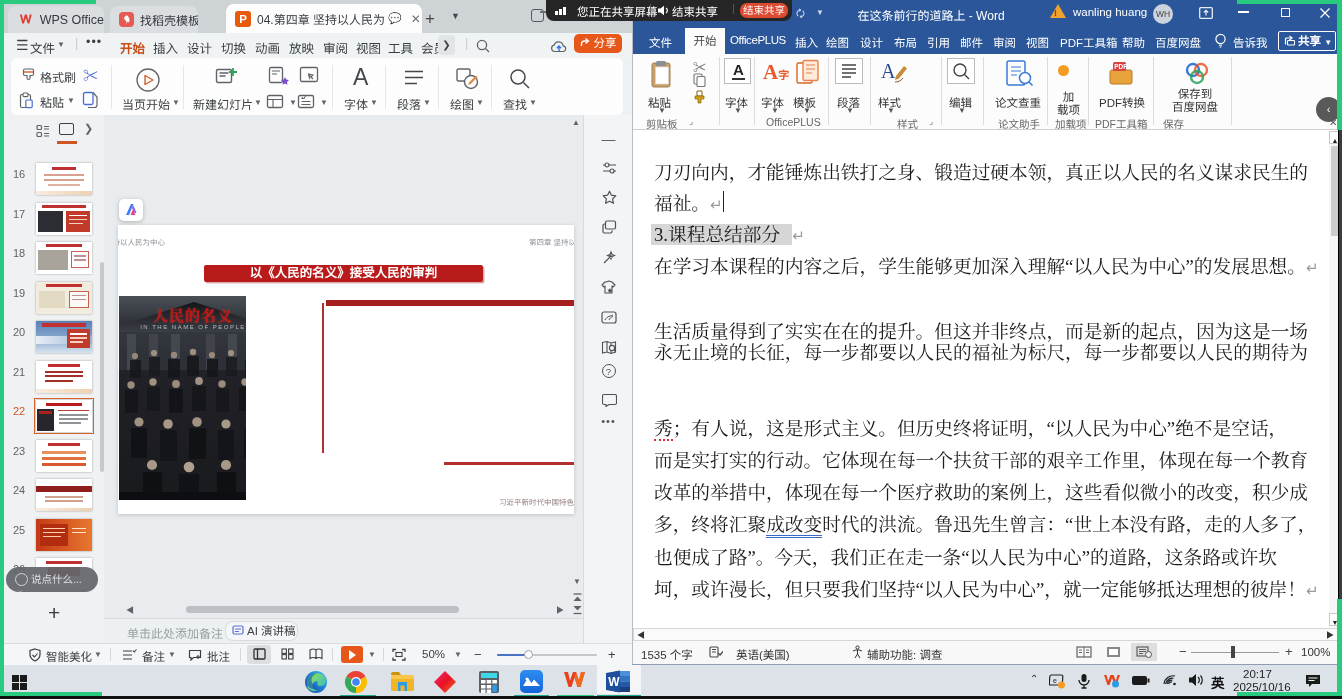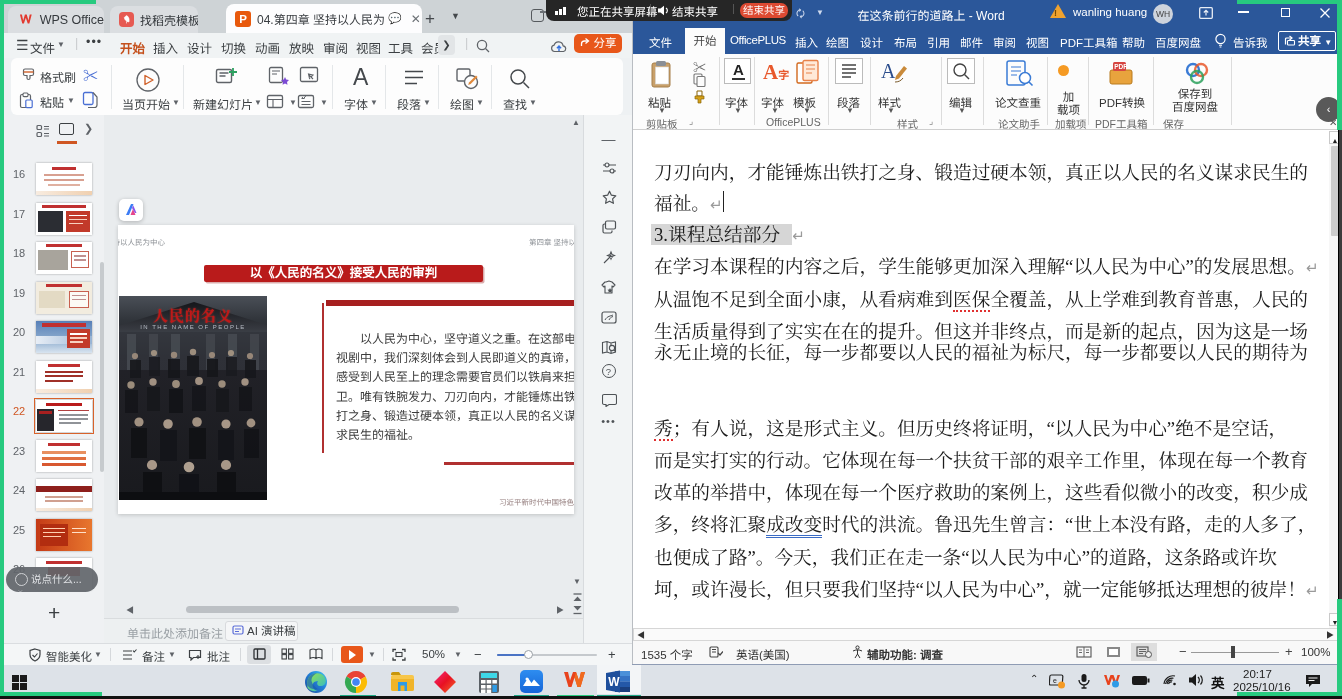--- a/index.html
+++ b/index.html
@@ -432,21 +432,21 @@
             <path d="M11.5 16 L14 10 L16.5 16 Z" fill="#e5458a"></path>
             <path d="M13 9 L14.2 6.2 L17.5 14 L16 14 Z" fill="#8a55e8"></path>
           </svg>
       </div>
       <div id="slide" class="abs" style="left:14px;top:110px;width:456px;height:289px;background:#fff;box-shadow:0 1px 4px rgba(0,0,0,.18);overflow:hidden">
         <span class="abs" style="left:-13px;top:11px;font-size:7.5px;color:#8f9398;white-space:nowrap">坚持以人民为中心</span>
         <span class="abs" style="left:411px;top:11px;font-size:7.5px;color:#8f9398;white-space:nowrap">第四章 坚持以人民为中心</span>
         <div class="abs" style="left:86px;top:40px;width:279px;height:16.5px;background:#b91b1b;border-radius:2px;box-shadow:1.5px 1.5px 0 rgba(150,20,20,.35)">
           <div style="text-align:center;font-size:12.5px;font-weight:bold;color:#fff;line-height:17px;white-space:nowrap">以《人民的名义》接受人民的审判</div>
         </div>
-        <div id="poster" class="abs" style="left:1px;top:71px;width:148px;height:204px;background:linear-gradient(180deg,#4a4f57 0%,#30343a 12%,#222228 30%,#191a1e 100%);overflow:hidden">
+        <div id="poster" class="abs" style="left:1px;top:71px;width:127px;height:204px;background:linear-gradient(180deg,#4a4f57 0%,#30343a 12%,#222228 30%,#191a1e 100%);overflow:hidden">
           <div class="abs" style="left:-20px;top:6px;width:190px;height:30px;background:linear-gradient(180deg,#15161a,#3a3d44);clip-path:polygon(0 100%,50% 0,100% 100%)"></div>
           <div class="abs" style="left:0;top:8px;width:148px;text-align:center;font-size:15px;color:#c01818;font-weight:bold;font-family:'Liberation Serif','Noto Serif CJK SC',serif;letter-spacing:1px;text-shadow:0 0 2px rgba(255,60,40,.6)">人民的名义</div>
           <div class="abs" style="left:0;top:28px;width:148px;text-align:center;font-size:6px;color:#b7bcc4;letter-spacing:1.5px">IN THE NAME OF PEOPLE</div>
           <svg id="crowd" width="148" height="170" viewBox="0 0 148 170" style="position:absolute;left:0;top:34px">
             <rect x="0" y="0" width="148" height="40" fill="#3a3e45" opacity=".55"></rect>
             <rect x="8" y="4" width="9" height="36" fill="#494d54" opacity=".8"></rect>
               <rect x="30" y="4" width="9" height="36" fill="#45494f" opacity=".8"></rect>
               <rect x="52" y="4" width="9" height="36" fill="#494d54" opacity=".8"></rect>
               <rect x="87" y="4" width="9" height="36" fill="#45494f" opacity=".8"></rect>
               <rect x="109" y="4" width="9" height="36" fill="#494d54" opacity=".8"></rect>
@@ -494,28 +494,20 @@
                 <rect x="60" y="144" width="20" height="26" fill="#111217"></rect>
             <circle cx="107" cy="135" r="5.1" fill="#b8a694"></circle>
                 <rect x="98" y="142" width="19" height="28" fill="#0e0f12"></rect>
             <rect x="0" y="162" width="148" height="8" fill="#0c0d10"></rect>
             </g>
           </svg>
         </div>
         <div class="abs" style="left:208px;top:75px;width:248px;height:6px;background:#a61f1f"></div>
         <div class="abs" style="left:204px;top:78px;width:2px;height:150px;background:#b03030"></div>
         <div class="abs" style="left:206px;top:81px;width:250px;height:148px;background:#fff"></div>
-        <div class="abs" style="left:218px;top:105px;width:260px;font-size:12px;line-height:19.2px;color:#3c3c3c;font-family:'Liberation Sans',sans-serif">
-          <div style="text-indent:24px;white-space:nowrap">以人民为中心，坚守道义之重。在这部电</div>
-          <div style="white-space:nowrap">视剧中，我们深刻体会到人民即道义的真谛，</div>
-          <div style="white-space:nowrap">感受到人民至上的理念需要官员们以铁肩来担</div>
-          <div style="white-space:nowrap">卫。唯有铁腕发力、刀刃向内，才能锤炼出铁</div>
-          <div style="white-space:nowrap">打之身、锻造过硬本领，真正以人民的名义谋</div>
-          <div style="white-space:nowrap">求民生的福祉。</div>
-        </div>
         <div class="abs" style="left:326px;top:237px;width:130px;height:3px;background:#b03030"></div>
         <span class="abs" style="left:381px;top:384px;font-size:7.5px;color:#937c7c;white-space:nowrap"></span>
         <span class="abs" style="left:381px;top:271px;font-size:7.5px;color:#937c7c;white-space:nowrap">习近平新时代中国特色社会主义</span>
       </div>
       <span class="abs" style="left:468px;top:3px;font-size:8px;color:#5f6368">▲</span>
       <span class="abs" style="left:469px;top:462px;font-size:8px;color:#5f6368">▼</span>
       <svg class="abs" style="left:468px;top:477px" width="11" height="10" viewBox="0 0 11 10">
           <path d="M1.5 2 h8" stroke="#5f6368" stroke-width="1.3"></path>
           <path d="M1.5 9 L5.5 4.5 9.5 9 Z" fill="#5f6368"></path>
         </svg>
@@ -559,21 +551,21 @@
         </svg>
       <div class="ric" style="top:248px"><span style="display:inline-block;width:14px;height:14px;border:1.2px solid #4e5256;border-radius:50%;font-size:9.5px;line-height:13px;color:#4e5256">?</span></div>
       <svg class="abs" style="left:17.5px;top:278px" width="15" height="14" viewBox="0 0 15 14">
           <path d="M2 1.5 h11 a1.5 1.5 0 0 1 1.5 1.5 v7 a1.5 1.5 0 0 1 -1.5 1.5 H7 L4 13.5 V11.5 H2 A1.5 1.5 0 0 1 .5 10 V3 A1.5 1.5 0 0 1 2 1.5 Z" fill="none" stroke="#4e5256" stroke-width="1.1"></path>
         </svg>
       <div class="ric" style="top:300px;letter-spacing:1px;font-size:11px">•••</div>
     </div>
   </div>
   <div id="notesbar" class="abs" style="left:100px;top:618px;width:479px;height:25px;background:#edf0f1;border-top:1px solid #d9dcde">
     <span class="abs" style="left:23px;top:5px;font-size:12px;color:#9aa0a5">单击此处添加备注</span>
-    <div class="abs" style="left:121px;top:2px;width:73px;height:20px;background:#f5f6f7;border:1px solid #d8dadd;border-radius:3px;font-size:11.5px;color:#3c4043;line-height:19px"><svg width="12" height="11" viewBox="0 0 12 11" style="margin:0 3px -1px 6px">
+    <div class="abs" style="left:121px;top:2px;width:73px;height:20px;background:#f5f6f7;border:1px solid #d8dadd;border-radius:8px;font-size:11.5px;color:#3c4043;line-height:19px"><svg width="12" height="11" viewBox="0 0 12 11" style="margin:0 3px -1px 6px">
           <rect x="1" y="1" width="10" height="8" rx="1.5" fill="none" stroke="#5a6cd8" stroke-width="1.2"></rect>
           <path d="M3 4 h6 M3 6.5 h4" stroke="#5a6cd8" stroke-width="1"></path>
         </svg>AI 演讲稿</div>
   </div>
   <div id="wpsstatus">
     <svg class="abs" style="left:24px;top:4px" width="14" height="14" viewBox="0 0 14 14">
         <path d="M7 1 l5 1.5 v4 c0 3 -2.2 5.2 -5 6.5 C4.2 11.7 2 9.5 2 6.5 v-4 Z" fill="none" stroke="#3c4043" stroke-width="1.2"></path>
         <path d="M4.5 7 l2 2 3 -3.5" stroke="#3c4043" stroke-width="1.1" fill="none"></path>
       </svg>
     <span class="abs" style="left:42px;top:4px">智能美化</span>
@@ -763,21 +755,20 @@
     <div class="wrdiv" style="left:598px"></div>
     <div class="abs" style="left:683px;top:43px;width:25px;height:25px;border-radius:50%;background:#595959;color:#fff;text-align:center;line-height:24px;font-size:11px">‹</div>
     <span class="abs" style="left:696px;top:63px;color:#555;font-size:10px">✕</span>
   </div>
   <div id="wdoc">
     <div class="docline" style="top:32px">刀刃向内，才能锤炼出铁打之身、锻造过硬本领，真正以人民的名义谋求民生的</div>
     <div class="docline" style="top:62.5px">福祉。<span style="color:#9a9a9a;font-size:15px">↵</span></div>
     <div class="abs" style="left:90px;top:60px;width:1.3px;height:21px;background:#222"></div>
     <div class="docline" style="top:93.5px"><span style="background:#d6d6d6;padding:0 12px 0 3px;margin-left:-3px">3.课程总结部分</span><span style="color:#9a9a9a;font-size:15px">↵</span></div>
     <div class="docline" style="top:126px">在学习本课程的内容之后，学生能够更加深入理解“以人民为中心”的发展思想。<span style="color:#9a9a9a;font-size:15px">↵</span></div>
-    <div class="docline" style="top:158.5px">从温饱不足到全面小康，从看病难到<span class="sqr">医保</span>全覆盖，从上学难到教育普惠，人民的</div>
     <div class="docline" style="top:190.5px">生活质量得到了实实在在的提升。但这并非终点，而是新的起点，因为这是一场</div>
     <div class="docline" style="top:212px">永无止境的长征，每一步都要以人民的福祉为标尺，每一步都要以人民的期待为</div>
     <div class="docline" style="top:287.5px"><span class="sqr">秀</span>；有人说，这是形式主义。但历史终将证明，“以人民为中心”绝不是空话，</div>
     <div class="docline" style="top:319.5px">而是实打实的行动。它体现在每一个扶贫干部的艰辛工作里，体现在每一个教育</div>
     <div class="docline" style="top:384px">多，终将汇聚<span class="dbl">成改变</span>时代的洪流。鲁迅先生曾言：“世上本没有路，走的人多了，</div>
     <div class="docline" style="top:352px">改革的举措中，体现在每一个医疗救助的案例上，这些看似微小的改变，积少成</div>
     <div class="docline" style="top:416.5px">也便成了路”。今天，我们正在走一条“以人民为中心”的道路，这条路或许坎</div>
     <div class="docline" style="top:448.5px">坷，或许漫长，但只要我们坚持“以人民为中心”，就一定能够抵达理想的彼岸！<span style="color:#9a9a9a;font-size:15px">↵</span></div>
     <div class="abs" style="left:696px;top:0;width:12px;height:497px;background:#f7f7f7"></div>
     <div class="abs" style="left:696px;top:0;width:12px;height:13px;background:#fdfdfd;border:1px solid #c9c9c9;text-align:center"><span style="font-size:7px;color:#222;position:relative;top:-3px">▲</span></div>
@@ -793,21 +784,21 @@
     <svg class="abs" style="left:76px;top:5px" width="14" height="12" viewBox="0 0 14 12">
         <rect x="1" y="1" width="8" height="10" rx="1" fill="none" stroke="#444" stroke-width="1.1"></rect>
         <path d="M3 3.5 h4 M3 6 h4" stroke="#444" stroke-width="1"></path>
         <path d="M9 7 l2 2 3 -3.5" stroke="#444" stroke-width="1.2" fill="none"></path>
       </svg>
     <span class="abs" style="left:103px;top:5px">英语(美国)</span>
     <svg class="abs" style="left:218px;top:4px" width="13" height="14" viewBox="0 0 13 14">
         <circle cx="6.5" cy="2.5" r="1.6" fill="none" stroke="#333" stroke-width="1"></circle>
         <path d="M2 6 c3 -1.5 6 -1.5 9 0 M6.5 5 v4 M6.5 9 l-2.5 4 M6.5 9 l2.5 4" stroke="#333" stroke-width="1" fill="none"></path>
       </svg>
-    <span class="abs" style="left:234px;top:5px;font-weight:bold">辅助功能: 调查</span>
+    <span class="abs" style="left:234px;top:5px;font-weight:normal">辅助功能: 调查</span>
     <svg class="abs" style="left:443px;top:5px" width="16" height="12" viewBox="0 0 16 12">
         <rect x="1" y="1" width="14" height="10" fill="none" stroke="#555" stroke-width="1.1"></rect>
         <path d="M8 1 v10 M3 4 h3 M3 6.5 h3 M10 4 h3 M10 6.5 h3" stroke="#555" stroke-width=".9"></path>
       </svg>
     <svg class="abs" style="left:473px;top:5px" width="15" height="12" viewBox="0 0 15 12">
         <rect x="1" y="1" width="13" height="10" fill="#888"></rect>
         <rect x="3" y="3" width="9" height="6" fill="#fff"></rect>
       </svg>
     <div class="abs" style="left:498px;top:2px;width:26px;height:18px;background:#dedede"><svg style="margin:3px 0 0 5px" width="16" height="12" viewBox="0 0 16 12">
           <rect x="1" y="1" width="11" height="9" fill="none" stroke="#555" stroke-width="1.1"></rect>

